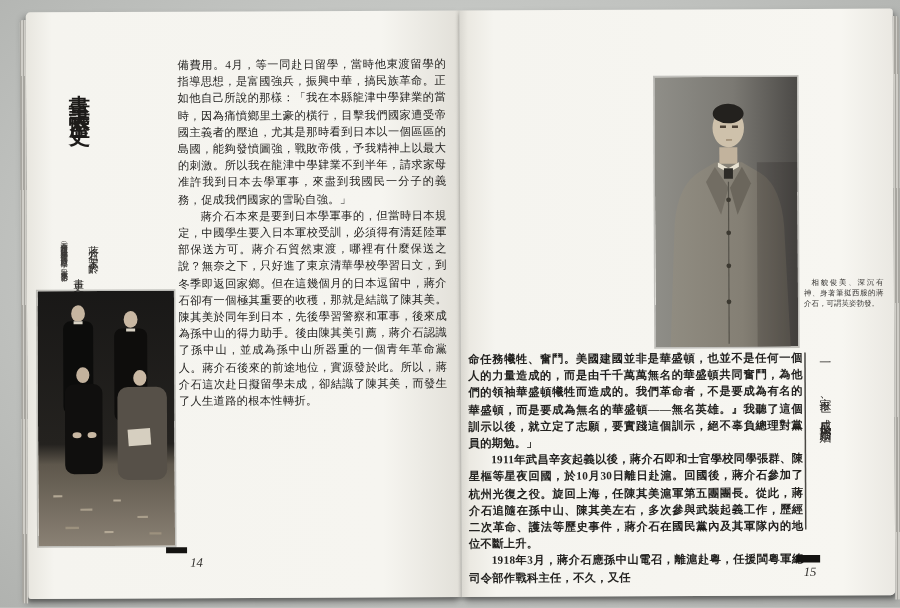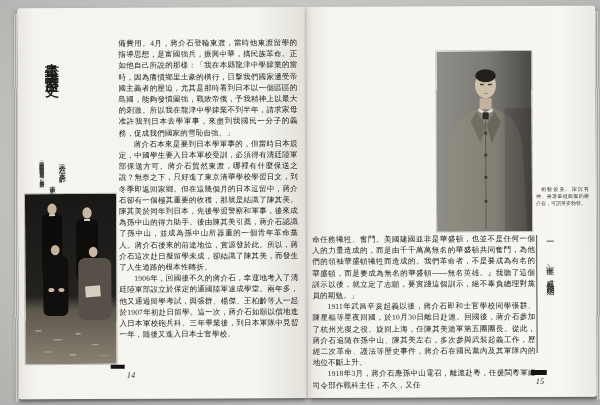--- a/index.html
+++ b/index.html
@@ -50,21 +50,21 @@
   .caption-left{
     position:absolute;left:5px;top:149px;height:88px;width:21px;
     font-size:5px;line-height:6.5px;letter-spacing:0.5px;color:#3a3836;
   }
   .body-text{font-size:7.5px;line-height:11.2px;letter-spacing:0.2px;
     text-align:justify;color:#232220;}
   .body-text p{margin:0;}
   .body-text p.ind{text-indent:2em;}
   .text-left{position:absolute;left:101px;top:30px;width:179px;}
   .col-right{position:absolute;left:6px;top:36px;width:119px;}
-  .full-right{position:absolute;left:5px;top:227px;width:223px;}
+  .full-right{position:absolute;left:5px;top:227px;width:223px;font-weight:bold;}
   .caption-right{
     position:absolute;left:229px;top:180px;width:53px;
     font-size:5px;line-height:7px;text-align:justify;text-indent:1em;color:#3a3836;
   }
   .photo{position:absolute;box-shadow:0 0 0 1px rgba(40,38,34,.25);}
   .photo-left{left:7px;top:186px;width:91px;height:170px;}
   .photo-right{left:130px;top:45px;width:95px;height:180px;}
   .photo svg{display:block;}
   .chapter-rule{position:absolute;left:229px;top:229px;width:1px;height:118px;background:#4a4844;}
   .chapter-tab{position:absolute;left:233px;top:231px;height:130px;width:14px;
@@ -89,23 +89,22 @@
       <div class="series-title vtext">畫說大歷史</div>
 
       <div class="series-sub vtext">
         <div class="sub-names">蔣介石・宋美齡</div>
         <div class="sub-type">畫史</div>
       </div>
 
       <div class="caption-left vtext">蔣介石（後排右一）與張群（後排左一）等一同赴日留學，在日本東京合影。</div>
 
       <div class="body-text text-left">
-        <p>備費用。4月，蔣介石登輪東渡，當時他東渡留學的指導思想，是富國強兵，振興中華，搞民族革命。正如他自己所說的那樣：「我在本縣龍津中學肄業的當時，因為痛憤鄉里土豪的橫行，目擊我們國家遭受帝國主義者的壓迫，尤其是那時看到日本以一個區區的島國，能夠發憤圖強，戰敗帝俄，予我精神上以最大的刺激。所以我在龍津中學肄業不到半年，請求家母准許我到日本去學軍事，來盡到我國民一分子的義務，促成我們國家的雪恥自強。」</p>
+        <p>備費用。4月，等一同赴日留學，當時他東渡留學的指導思想，是富國強兵，振興中華，搞民族革命。正如他自己所說的那樣：「我在本縣龍津中學肄業的當時，因為痛憤鄉里土豪的橫行，目擊我們國家遭受帝國主義者的壓迫，尤其是那時看到日本以一個區區的島國，能夠發憤圖強，戰敗帝俄，予我精神上以最大的刺激。所以我在龍津中學肄業不到半年，請求家母准許我到日本去學軍事，來盡到我國民一分子的義務，促成我們國家的雪恥自強。」</p>
         <p class="ind">蔣介石本來是要到日本學軍事的，但當時日本規定，中國學生要入日本軍校受訓，必須得有清廷陸軍部保送方可。蔣介石貿然東渡，哪裡有什麼保送之說？無奈之下，只好進了東京清華學校學習日文，到冬季即返回家鄉。但在這幾個月的日本逗留中，蔣介石卻有一個極其重要的收穫，那就是結識了陳其美。陳其美於同年到日本，先後學習警察和軍事，後來成為孫中山的得力助手。後由陳其美引薦，蔣介石認識了孫中山，並成為孫中山所器重的一個青年革命黨人。蔣介石後來的前途地位，實源發於此。所以，蔣介石這次赴日擬留學未成，卻結識了陳其美，而發生了人生道路的根本性轉折。</p>
-        <p class="ind">1906年，回國後不久的蔣介石，幸運地考入了清廷陸軍部設立於保定的通國陸軍速成學堂。兩年多，他又通過留學考試，與張群、楊傑、王柏齡等人一起於1907年初赴日留學。這一次，蔣介石如願以償地進入日本軍校砲兵科。三年畢業後，到日本軍隊中見習一年，隨後又進入日本士官學校。</p>
       </div>
 
       <div class="photo photo-left">
         <svg width="91" height="170" viewBox="0 0 91 170">
           <defs>
             <linearGradient id="gl" x1="0" y1="0" x2="0" y2="1">
               <stop offset="0" stop-color="#191817"></stop>
               <stop offset="0.6" stop-color="#24221f"></stop>
               <stop offset="0.68" stop-color="#5e574c"></stop>
               <stop offset="1" stop-color="#8a8174"></stop>

